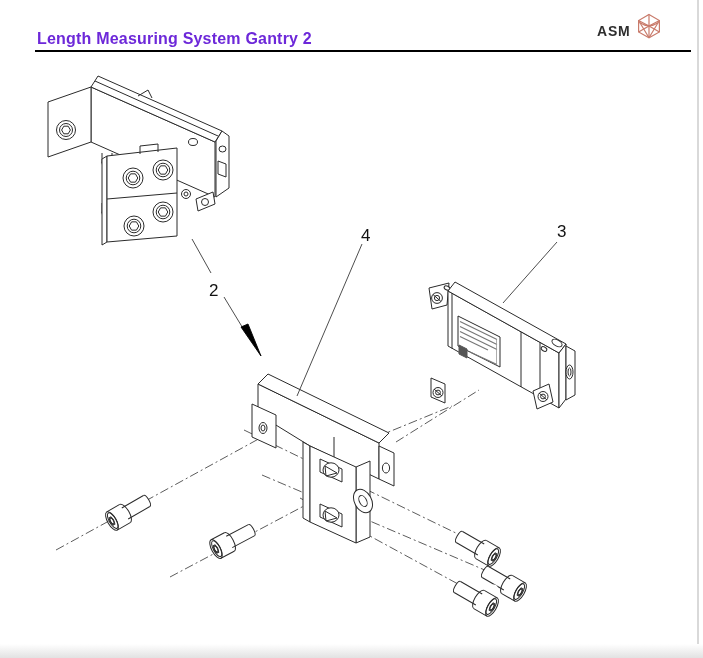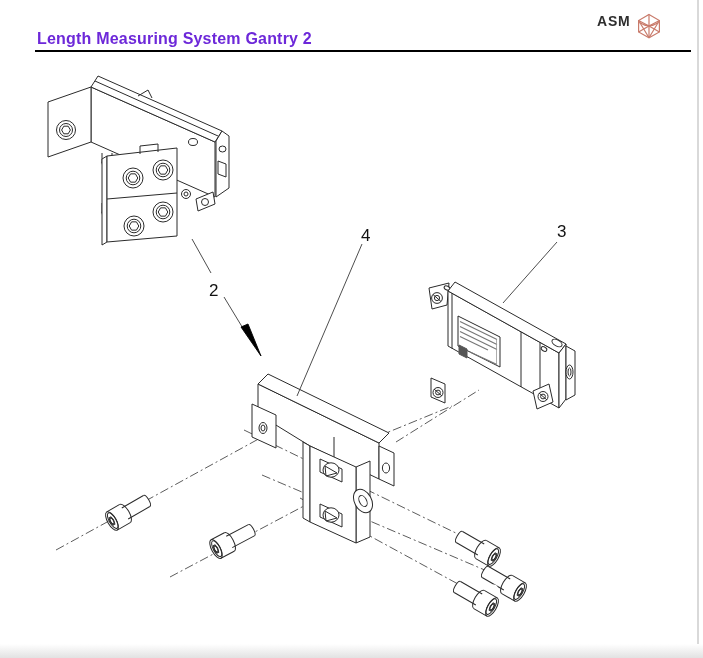--- a/index.html
+++ b/index.html
@@ -1,21 +1,21 @@
 <!DOCTYPE html>
 <html><head>
 <meta charset="utf-8">
 <style>
   html,body{margin:0;padding:0;background:#fff;}
   body{width:703px;height:658px;position:relative;overflow:hidden;
        font-family:"Liberation Sans",sans-serif;}
   .page-title{position:absolute;left:37px;top:30px;margin:0;
        font-size:16px;font-weight:700;letter-spacing:.2px;color:#6d28d9;}
   .title-rule{position:absolute;left:35px;top:50px;width:656px;height:2px;background:#000;}
-  .brand{position:absolute;left:597px;top:13px;display:flex;align-items:flex-start;gap:5px;}
+  .brand{position:absolute;left:597px;top:13px;display:flex;align-items:flex-end;gap:5px;}
   .brand-name{font-size:14px;font-weight:700;letter-spacing:.8px;color:#2e2e2e;}
   .diagram-svg{position:absolute;left:0;top:0;}
   .page-right-edge{position:absolute;left:697px;top:0;width:2px;height:658px;background:#d9d9d9;}
   .page-bottom-fade{position:absolute;left:0;bottom:0;width:703px;height:14px;
        background:linear-gradient(#ffffff,#e2e2e2);}
   svg text.callout{font-family:"Liberation Sans",sans-serif;font-size:17px;fill:#111;}
 </style>
 </head>
 <body>
 

